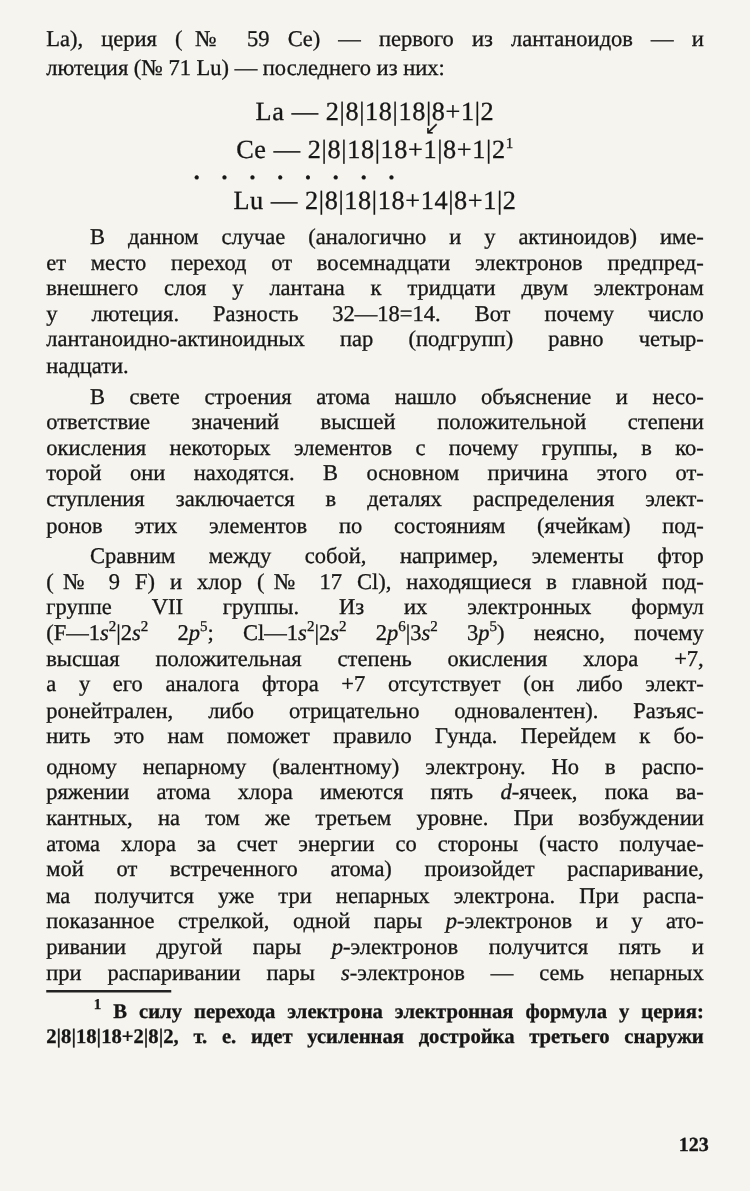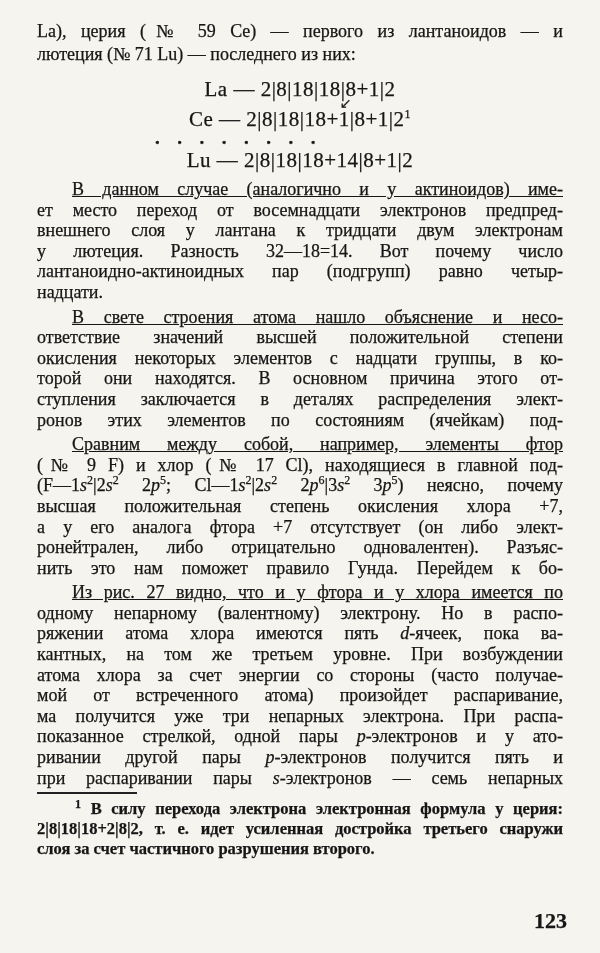--- a/index.html
+++ b/index.html
@@ -28,30 +28,30 @@
     content:"↙";
     position:absolute;left:1px;top:-16px;
     font-size:14px;letter-spacing:0;
     font-family:"DejaVu Sans",sans-serif;
   }
 
   
   .bwrap{margin-top:4px;}
   .bline{font-size:18px;line-height:20.6px;text-align:justify;text-align-last:justify;}
   .bline.last{text-align-last:left;}
-  .ind{text-indent:35px;text-decoration:underline;}
+  .ind{text-indent:35px;}
   i{font-style:italic;}
 
   
   .fn-sep{width:100px;border-top:2px solid #222;margin:4px 0 5px 0;}
   .fline{font-size:16.5px;line-height:20px;text-align:justify;text-align-last:justify;font-weight:bold;}
   .fline.last{text-align-last:left;}
   .fn-ind{text-indent:38px;}
 
-  .page-num{position:absolute;top:908px;right:33px;font-size:22px;font-weight:bold;}
+  .page-num{position:absolute;top:908px;right:33px;font-size:16px;font-weight:bold;}
 </style>
 </head>
 <body>
 
 <div class="page">
   <div class="text-col">
 
     <div class="iline">La), церия (№ 59 Ce) — первого из лантаноидов — и</div>
     <div class="iline last">лютеция (№ 71 Lu) — последнего из них:</div>
 
@@ -67,53 +67,52 @@
       <div class="bline">ет место переход от восемнадцати электронов предпред-</div>
       <div class="bline">внешнего слоя у лантана к тридцати двум электронам</div>
       <div class="bline">у лютеция. Разность 32—18=14. Вот почему число</div>
       <div class="bline">лантаноидно-актиноидных пар (подгрупп) равно четыр-</div>
       <div class="bline last">надцати.</div>
     </div>
 
     <div class="bwrap">
       <div class="bline ind">В свете строения атома нашло объяснение и несо-</div>
       <div class="bline">ответствие значений высшей положительной степени</div>
-      <div class="bline">окисления некоторых элементов с надцати группы, в ко-</div>
+      <div class="bline">окисления некоторых элементов с почему группы, в ко-</div>
       <div class="bline">торой они находятся. В основном причина этого от-</div>
       <div class="bline">ступления заключается в деталях распределения элект-</div>
       <div class="bline">ронов этих элементов по состояниям (ячейкам) под-</div>
     </div>
 
     <div class="bwrap">
       <div class="bline ind">Сравним между собой, например, элементы фтор</div>
       <div class="bline">(№ 9 F) и хлор (№ 17 Cl), находящиеся в главной под-</div>
+      <div class="bline">группе VII группы. Из их электронных формул</div>
       <div class="bline">(F—1<i>s</i><sup>2</sup>|2<i>s</i><sup>2</sup> 2<i>p</i><sup>5</sup>; Cl—1<i>s</i><sup>2</sup>|2<i>s</i><sup>2</sup> 2<i>p</i><sup>6</sup>|3<i>s</i><sup>2</sup> 3<i>p</i><sup>5</sup>) неясно, почему</div>
       <div class="bline">высшая положительная степень окисления хлора +7,</div>
       <div class="bline">а у его аналога фтора +7 отсутствует (он либо элект-</div>
       <div class="bline">ронейтрален, либо отрицательно одновалентен). Разъяс-</div>
       <div class="bline">нить это нам поможет правило Гунда. Перейдем к бо-</div>
     </div>
 
     <div class="bwrap">
-      <div class="bline ind">Из рис. 27 видно, что и у фтора и у хлора имеется по</div>
       <div class="bline">одному непарному (валентному) электрону. Но в распо-</div>
       <div class="bline">ряжении атома хлора имеются пять <i>d</i>-ячеек, пока ва-</div>
       <div class="bline">кантных, на том же третьем уровне. При возбуждении</div>
       <div class="bline">атома хлора за счет энергии со стороны (часто получае-</div>
       <div class="bline">мой от встреченного атома) произойдет распаривание,</div>
       <div class="bline">ма получится уже три непарных электрона. При распа-</div>
       <div class="bline">показанное стрелкой, одной пары <i>p</i>-электронов и у ато-</div>
       <div class="bline">ривании другой пары <i>p</i>-электронов получится пять и</div>
       <div class="bline">при распаривании пары <i>s</i>-электронов — семь непарных</div>
     </div>
 
     <div class="fn-sep"></div>
 
     <div>
       <div class="fline fn-ind"><sup>1</sup> В силу перехода электрона электронная формула у церия:</div>
       <div class="fline">2|8|18|18+2|8|2, т. е. идет усиленная достройка третьего снаружи</div>
-      <div class="fline last">слоя за счет частичного разрушения второго.</div>
     </div>
 
   </div>
 
   <div class="page-num">123</div>
 </div>
 
 </body></html>

